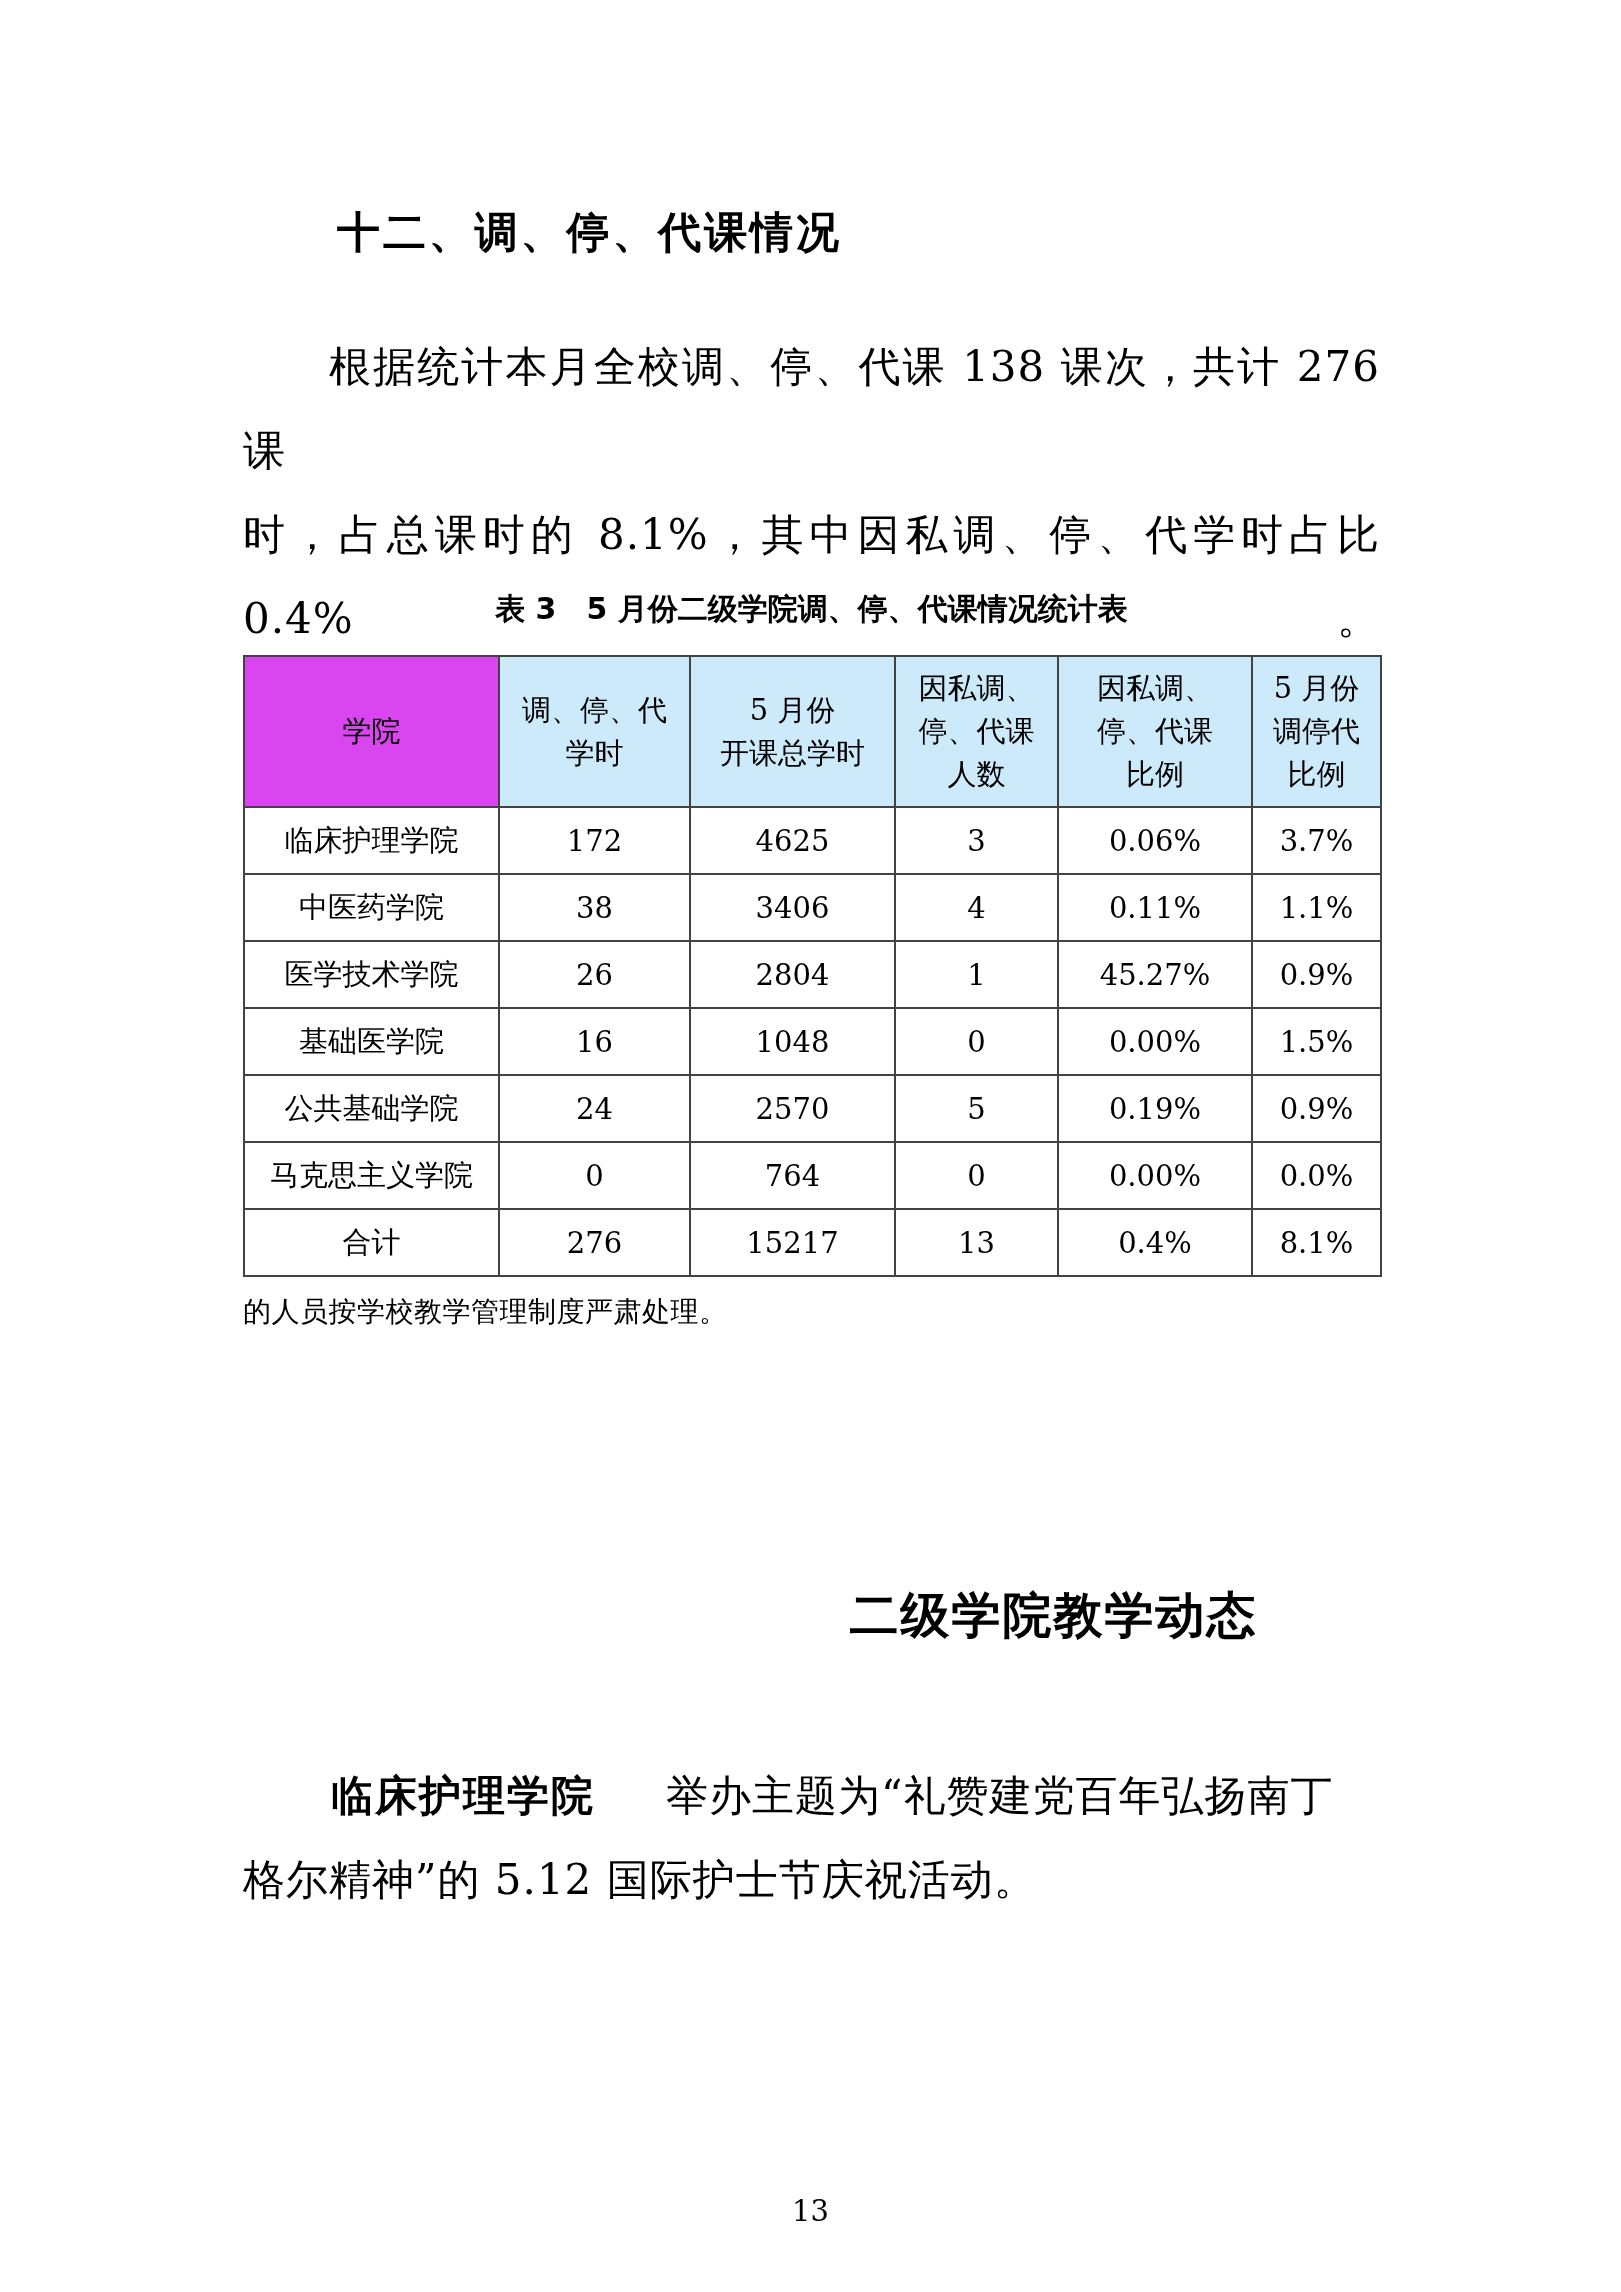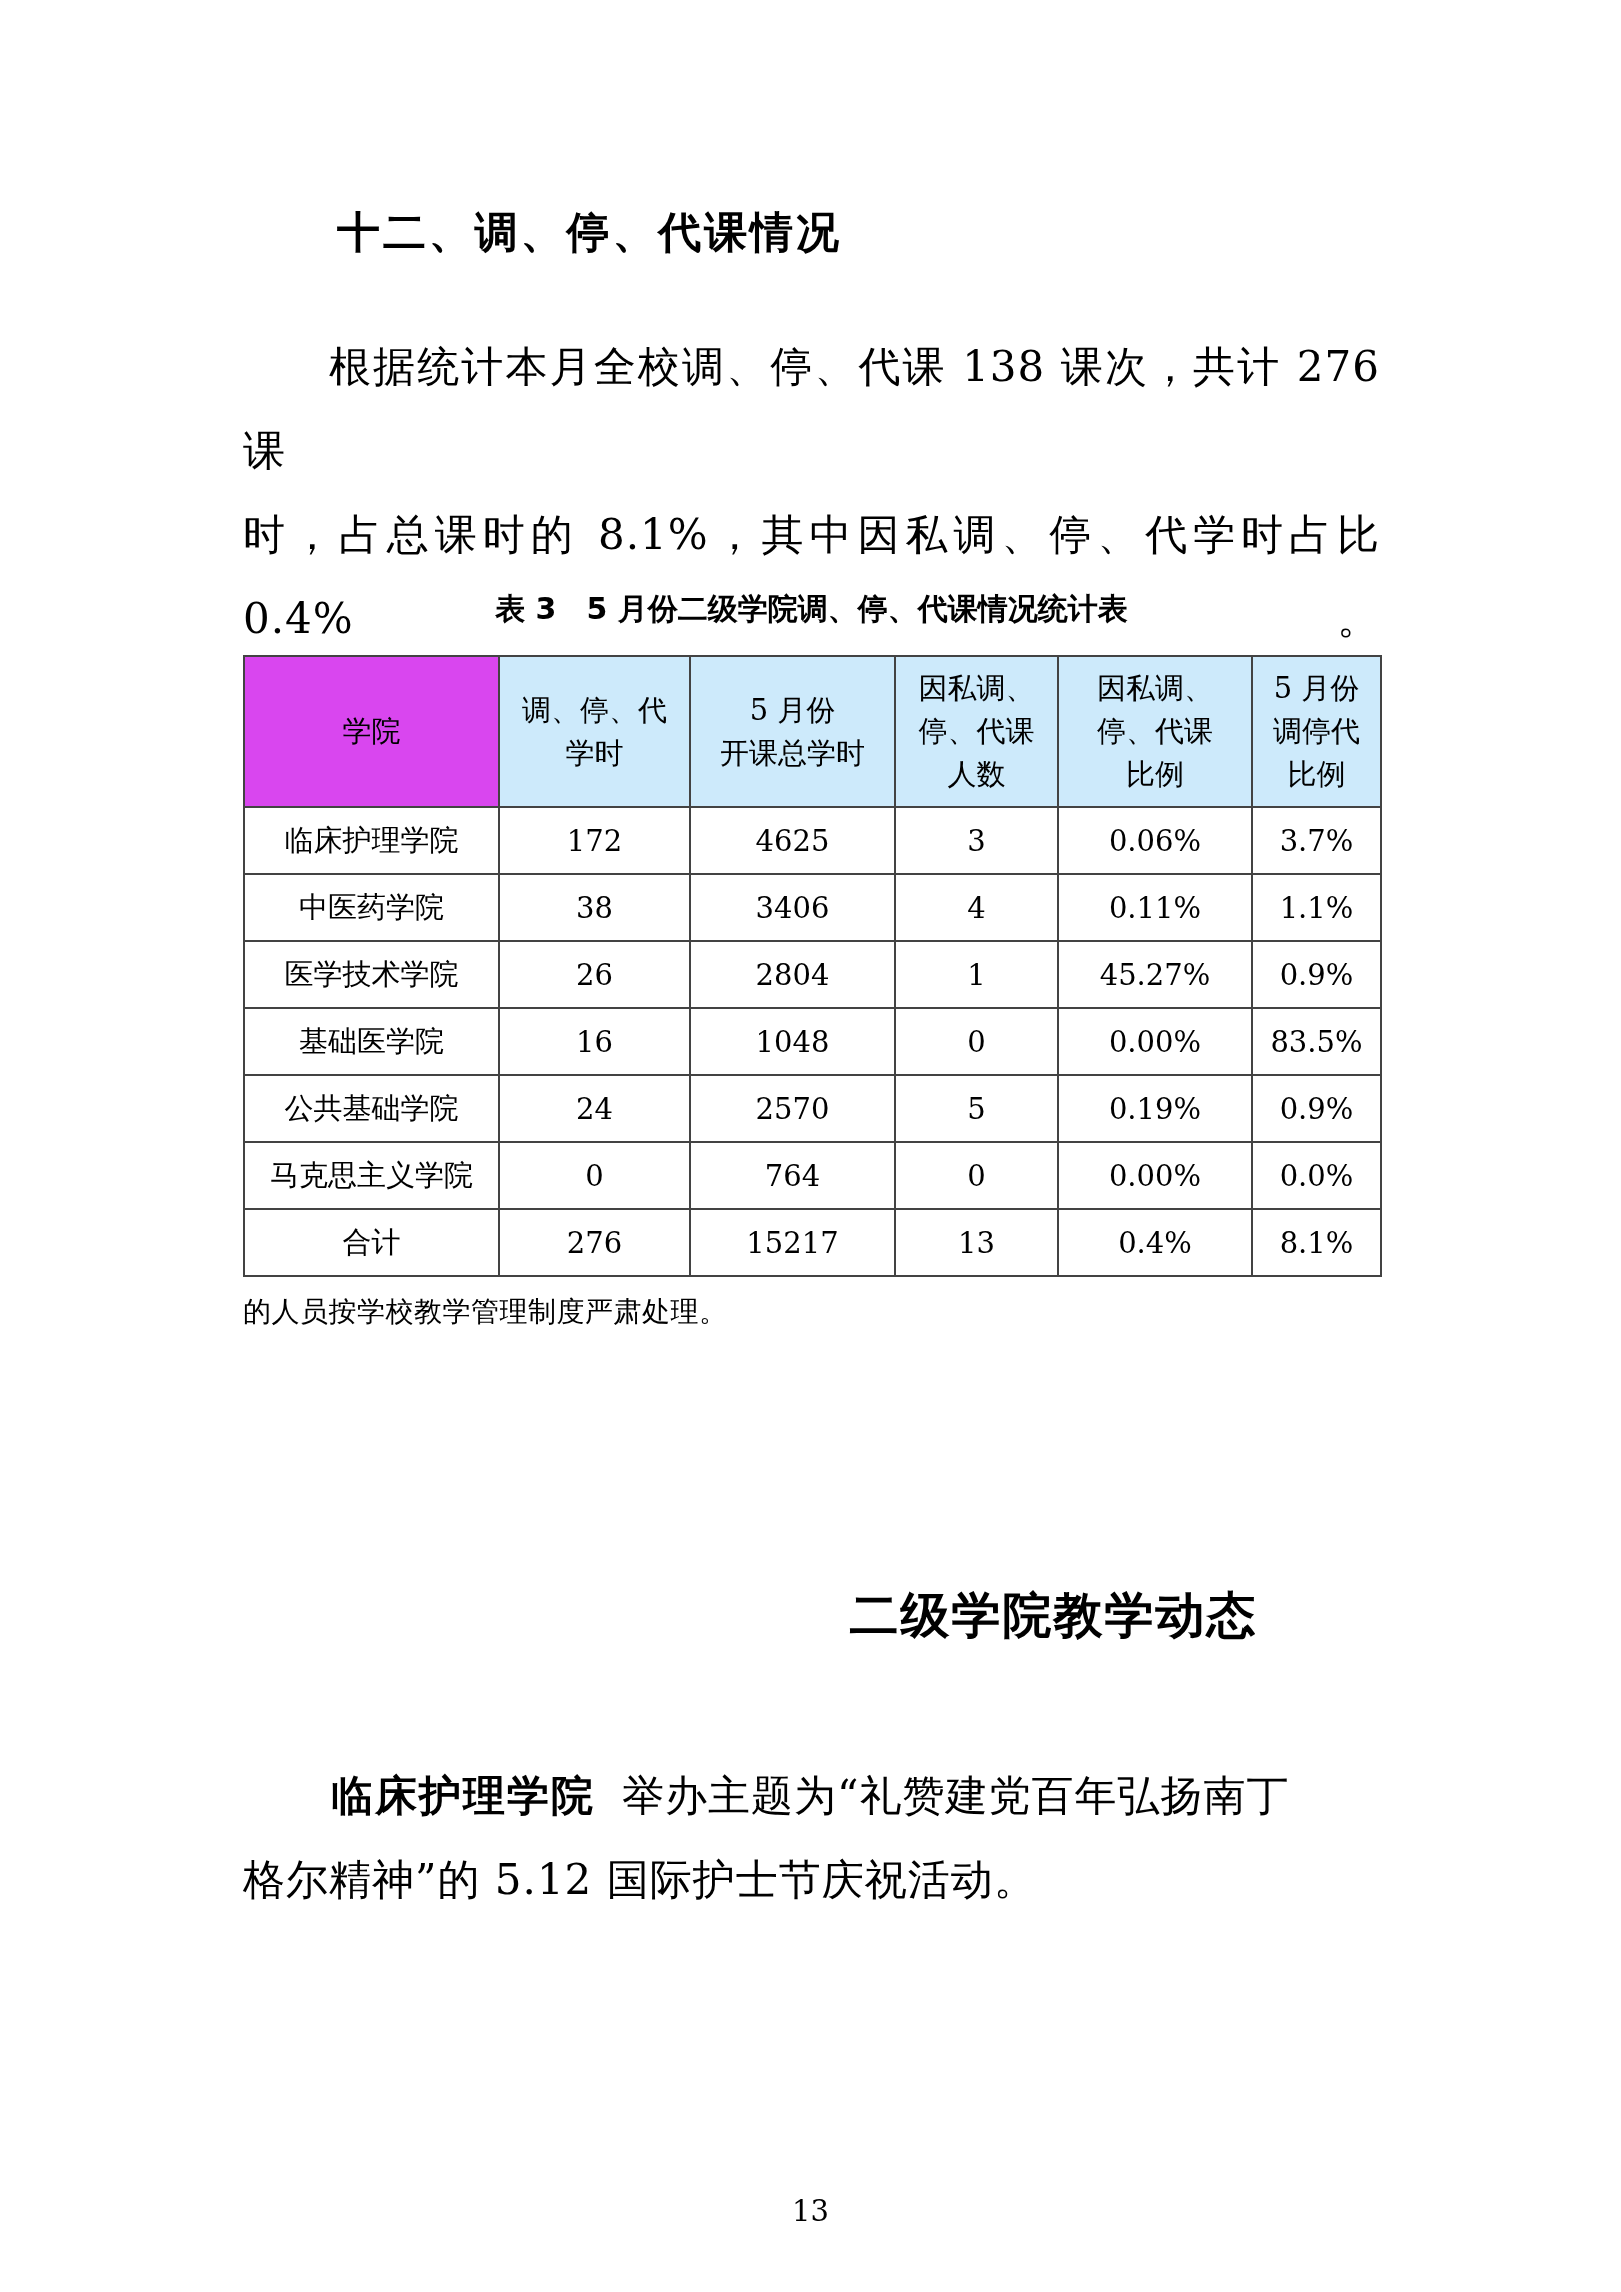--- a/index.html
+++ b/index.html
@@ -109,21 +109,21 @@
     font-size: 42px;
     line-height: 84px;
     letter-spacing: 1px;
   }
   .para2 .indent { text-indent: 88px; }
   .college {
     font-weight: bold;
     font-family: "DejaVu Sans", "Liberation Sans", sans-serif;
     letter-spacing: 2px;
   }
-  .after-college { margin-left: 27px; }
+  .after-college { margin-left: 71px; }
   
   .page-num {
     position: absolute;
     top: 2194px;
     left: 0;
     width: 1621px;
     text-align: center;
     font-size: 29px;
     font-family: "DejaVu Serif", "Liberation Serif", serif;
   }
@@ -195,21 +195,21 @@
             <td>1</td>
             <td>45.27%</td>
             <td>0.9%</td>
           </tr>
           <tr>
             <td>基础医学院</td>
             <td>16</td>
             <td>1048</td>
             <td>0</td>
             <td>0.00%</td>
-            <td>83.5%</td>
+            <td>1.5%</td>
           </tr>
           <tr>
             <td>公共基础学院</td>
             <td>24</td>
             <td>2570</td>
             <td>5</td>
             <td>0.19%</td>
             <td>0.9%</td>
           </tr>
           <tr>

